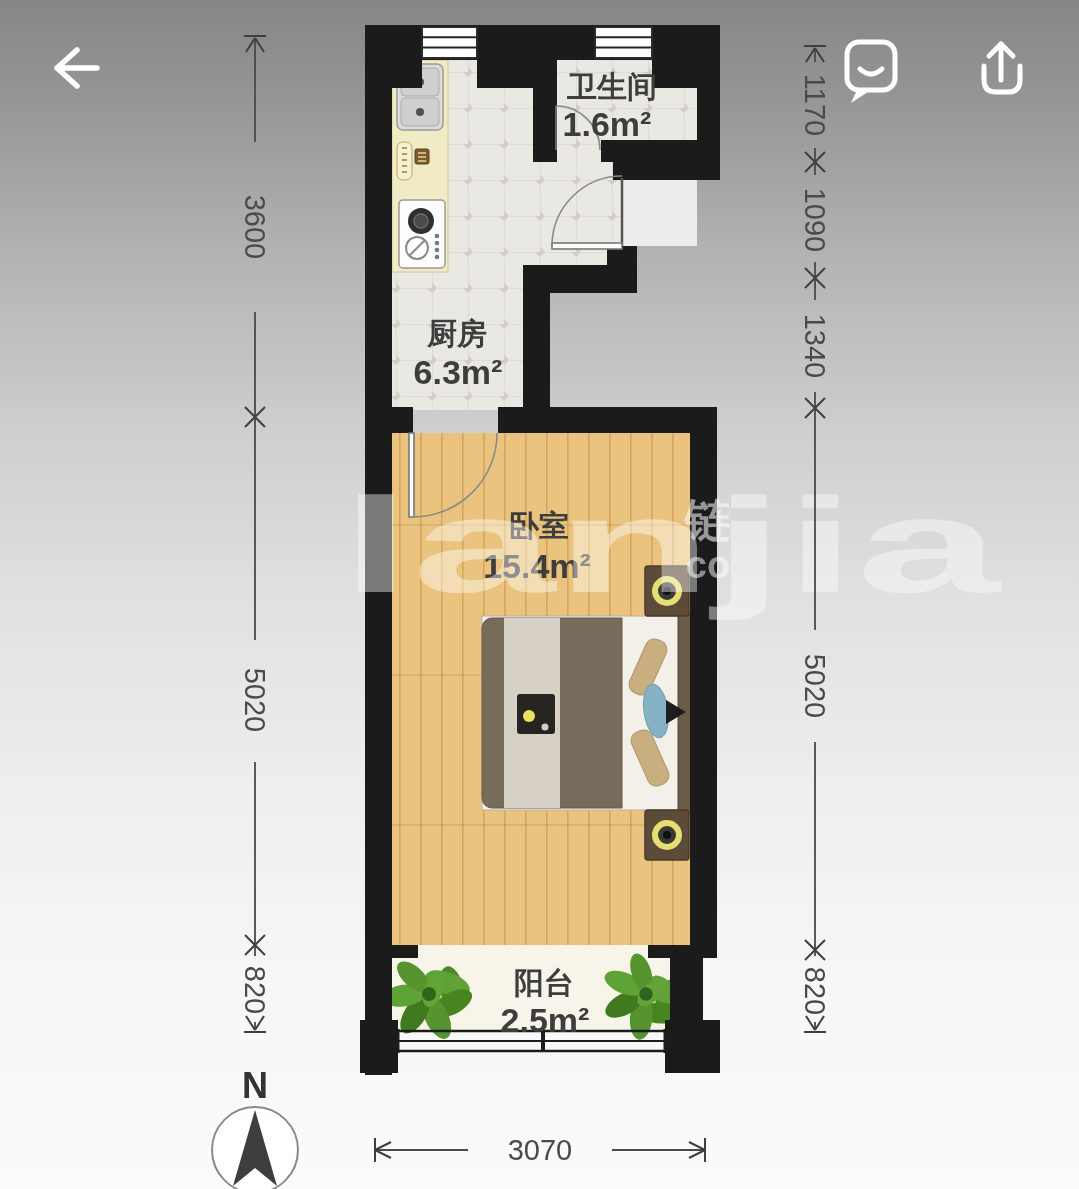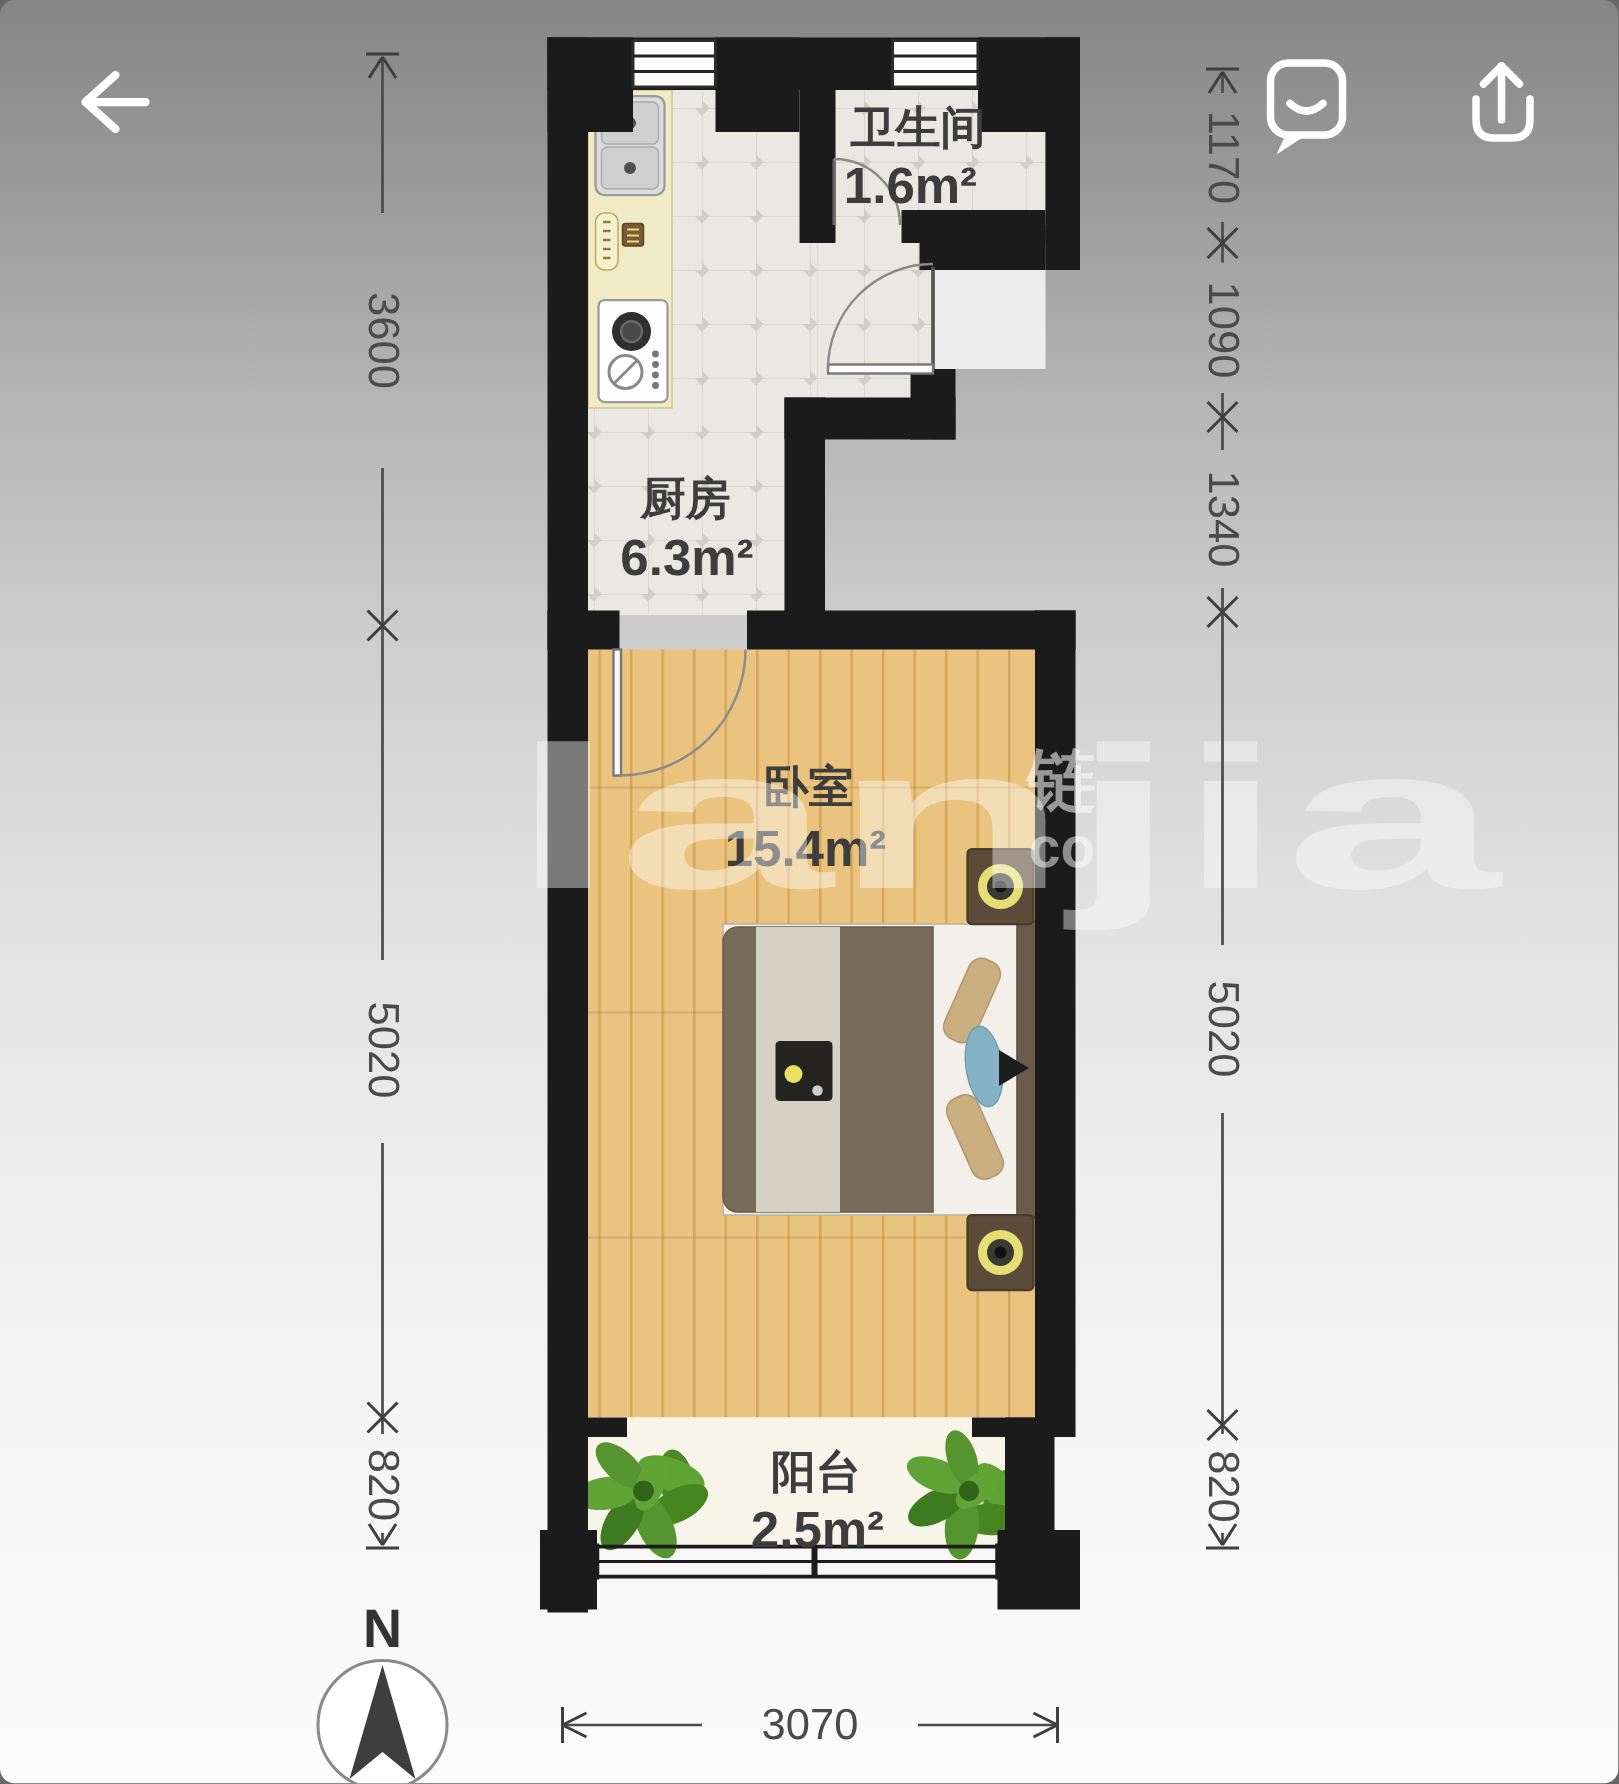--- a/index.html
+++ b/index.html
@@ -2,21 +2,20 @@
 <html><head>
 <meta charset="utf-8">
 <style>
   html,body{margin:0;padding:0;background:#666;}
   #screen{
     position:relative;
     width:1079px;height:1189px;
     overflow:hidden;
     background:linear-gradient(180deg,#868686 0%,#979797 9%,#b4b4b4 22%,#cecece 36%,#e0e0e0 50%,#eeeeee 66%,#f6f6f6 82%,#fbfbfb 100%);
     font-family:"Liberation Sans", sans-serif;
-    border-radius:10px;
   }
   #plan-svg{position:absolute;left:0;top:0;}
   text{font-family:"Liberation Sans", sans-serif;}
   .room-name{font-size:30px;font-weight:600;fill:#3d3d3d;}
   .room-area{font-size:34px;font-weight:600;fill:#3d3d3d;}
   .dim-label{font-size:29px;fill:#4a4a4a;}
   .dim-line{stroke:#4a4a4a;stroke-width:1.8;fill:none;}
   .dim-tick{stroke:#3f3f3f;stroke-width:2;fill:none;}
   .door{stroke:#8a8a8a;stroke-width:1.6;fill:none;}
   .door-leaf{fill:#ffffff;stroke:#777;stroke-width:1.6;}

